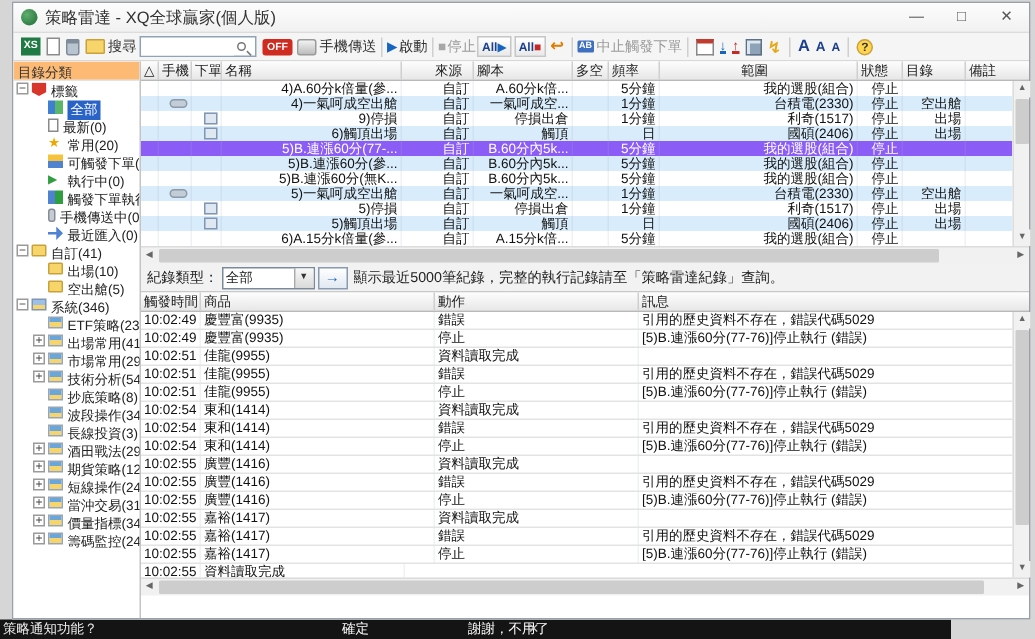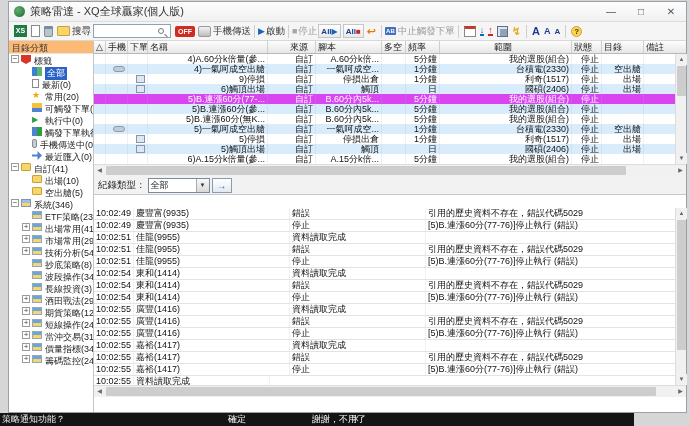--- a/index.html
+++ b/index.html
@@ -79,21 +79,21 @@
   .ico.strat{background:linear-gradient(180deg,#6aa6d8 50%,#f8d56a 50%);border:1px solid #96a6b8;height:8px;}
   
   .main{position:absolute;left:85px;top:39px;right:0;bottom:0;background:#fff;}
   
   .toptable{position:absolute;left:0;top:0;right:0;height:135px;}
   .thead,.ltheads{display:flex;height:13px;background:linear-gradient(#fdfdfd,#e7e7e7);border-bottom:1px solid #b9b9b9;}
   .th{flex:none;font-size:9px;color:#222;line-height:12px;padding:0 2px;border-right:1px solid #cfcfcf;overflow:hidden;white-space:nowrap;}
   .tbody{position:absolute;left:0;top:13px;right:11px;height:110px;overflow:hidden;text-align:right;}
   .tr{display:flex;height:10px;line-height:10px;font-size:9px;color:#111;}
   .tr:nth-child(even){background:#d9ecfb;}
-  .tr.selected{background:#d946ef;color:#fff;}
+  .tr.selected{background:#8b5cf6;color:#fff;}
   .td{flex:none;padding:0 2px;overflow:hidden;white-space:nowrap;border-right:1px solid rgba(160,180,200,.18);}
   .c0{width:12px;}.c1{width:22px;}.c2{width:20px;}.c3{width:120px;}.c4{width:28px;margin-left:20px;}.c5{width:66px;}
   .c6{width:24px;}.c7{width:34px;}.c8{width:52px;margin-top:30px;}.c9{width:80px;}.c10{width:30px;}.c11{width:42px;}
   .c12{flex:1 1 auto;width:auto;border-right:0;}
   .rowicon{display:none;}
   .rowicon.phone{display:inline-block;width:12px;height:6px;background:#c3cdd8;border:1px solid #8d99a6;border-radius:3px;margin-top:1px;}
   .rowicon2{display:none;}
   .rowicon2.order{display:inline-block;width:9px;height:8px;background:#dfe7f0;border:1px solid #7f96b5;margin-top:1px;}
   
   .vscroll{position:absolute;right:0;width:11px;background:#f1f1f1;border-left:1px solid #dcdcdc;}
@@ -560,23 +560,30 @@
         </div>
       </div>
 
       <div class="recordbar">
         <span>紀錄類型：</span>
         <span class="recsel">
           <span class="v">全部</span>
           <span class="dd">▼</span>
         </span>
         <span class="gobtn">→</span>
+        <span class="recinfo">顯示最近5000筆紀錄，完整的執行記錄請至「策略雷達紀錄」查詢。</span>
       </div>
 
       <div class="logtable">
+        <div class="ltheads">
+          <span class="th l0">觸發時間</span>
+          <span class="th l1">商品</span>
+          <span class="th l2">動作</span>
+          <span class="th l3">訊息</span>
+        </div>
         <div class="lbody">
 
             <div class="lr">
               <span class="td l0">10:02:49</span>
               <span class="td l1">慶豐富(9935)</span>
               <span class="td l2">錯誤</span>
               <span class="td l3">引用的歷史資料不存在，錯誤代碼5029</span>
             </div>
 
             <div class="lr">

